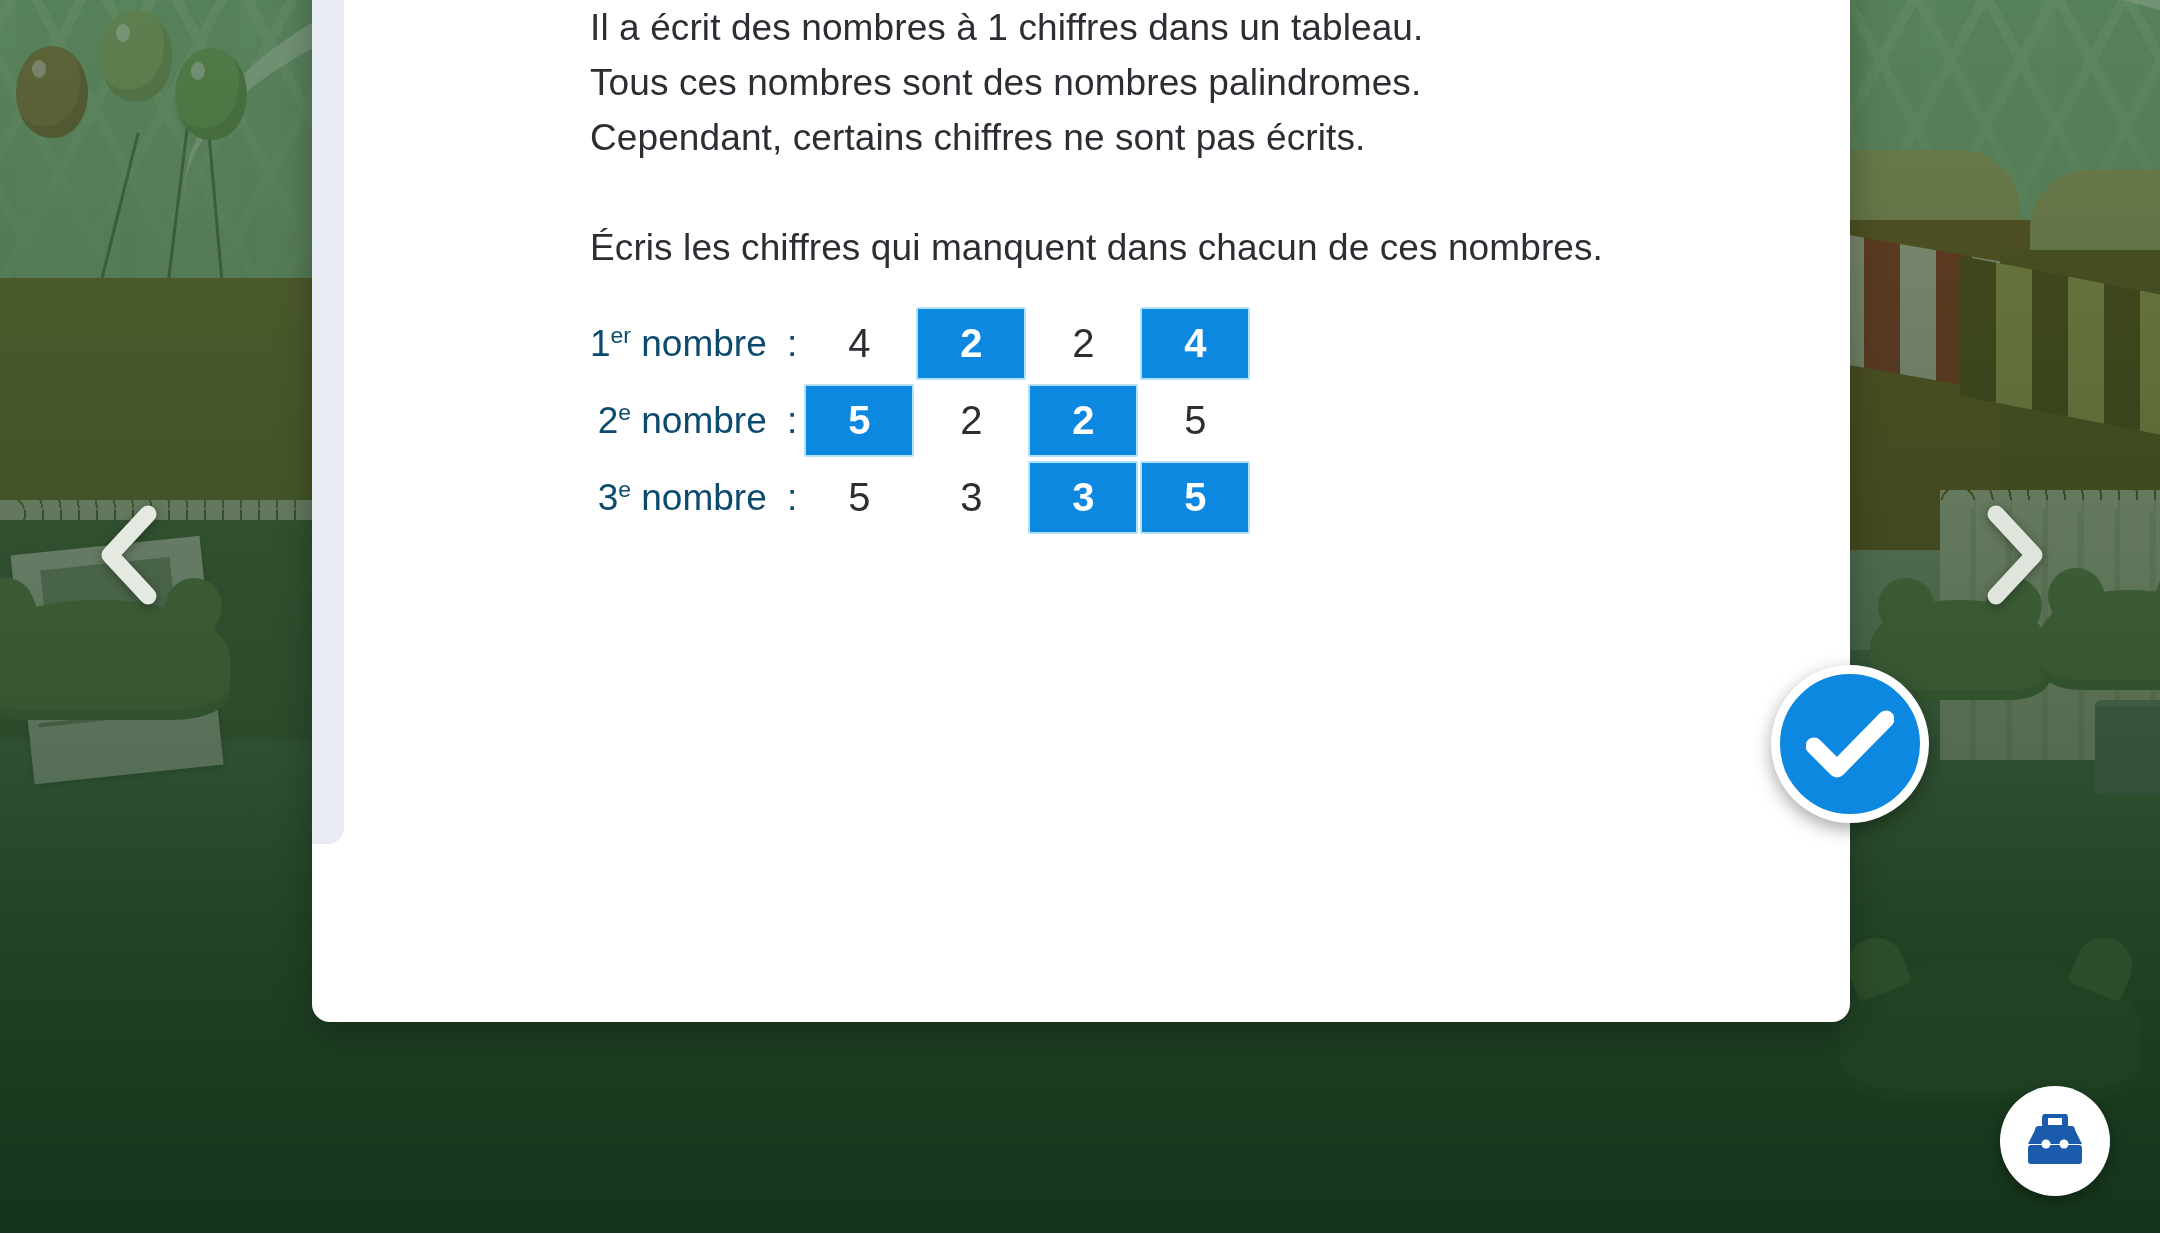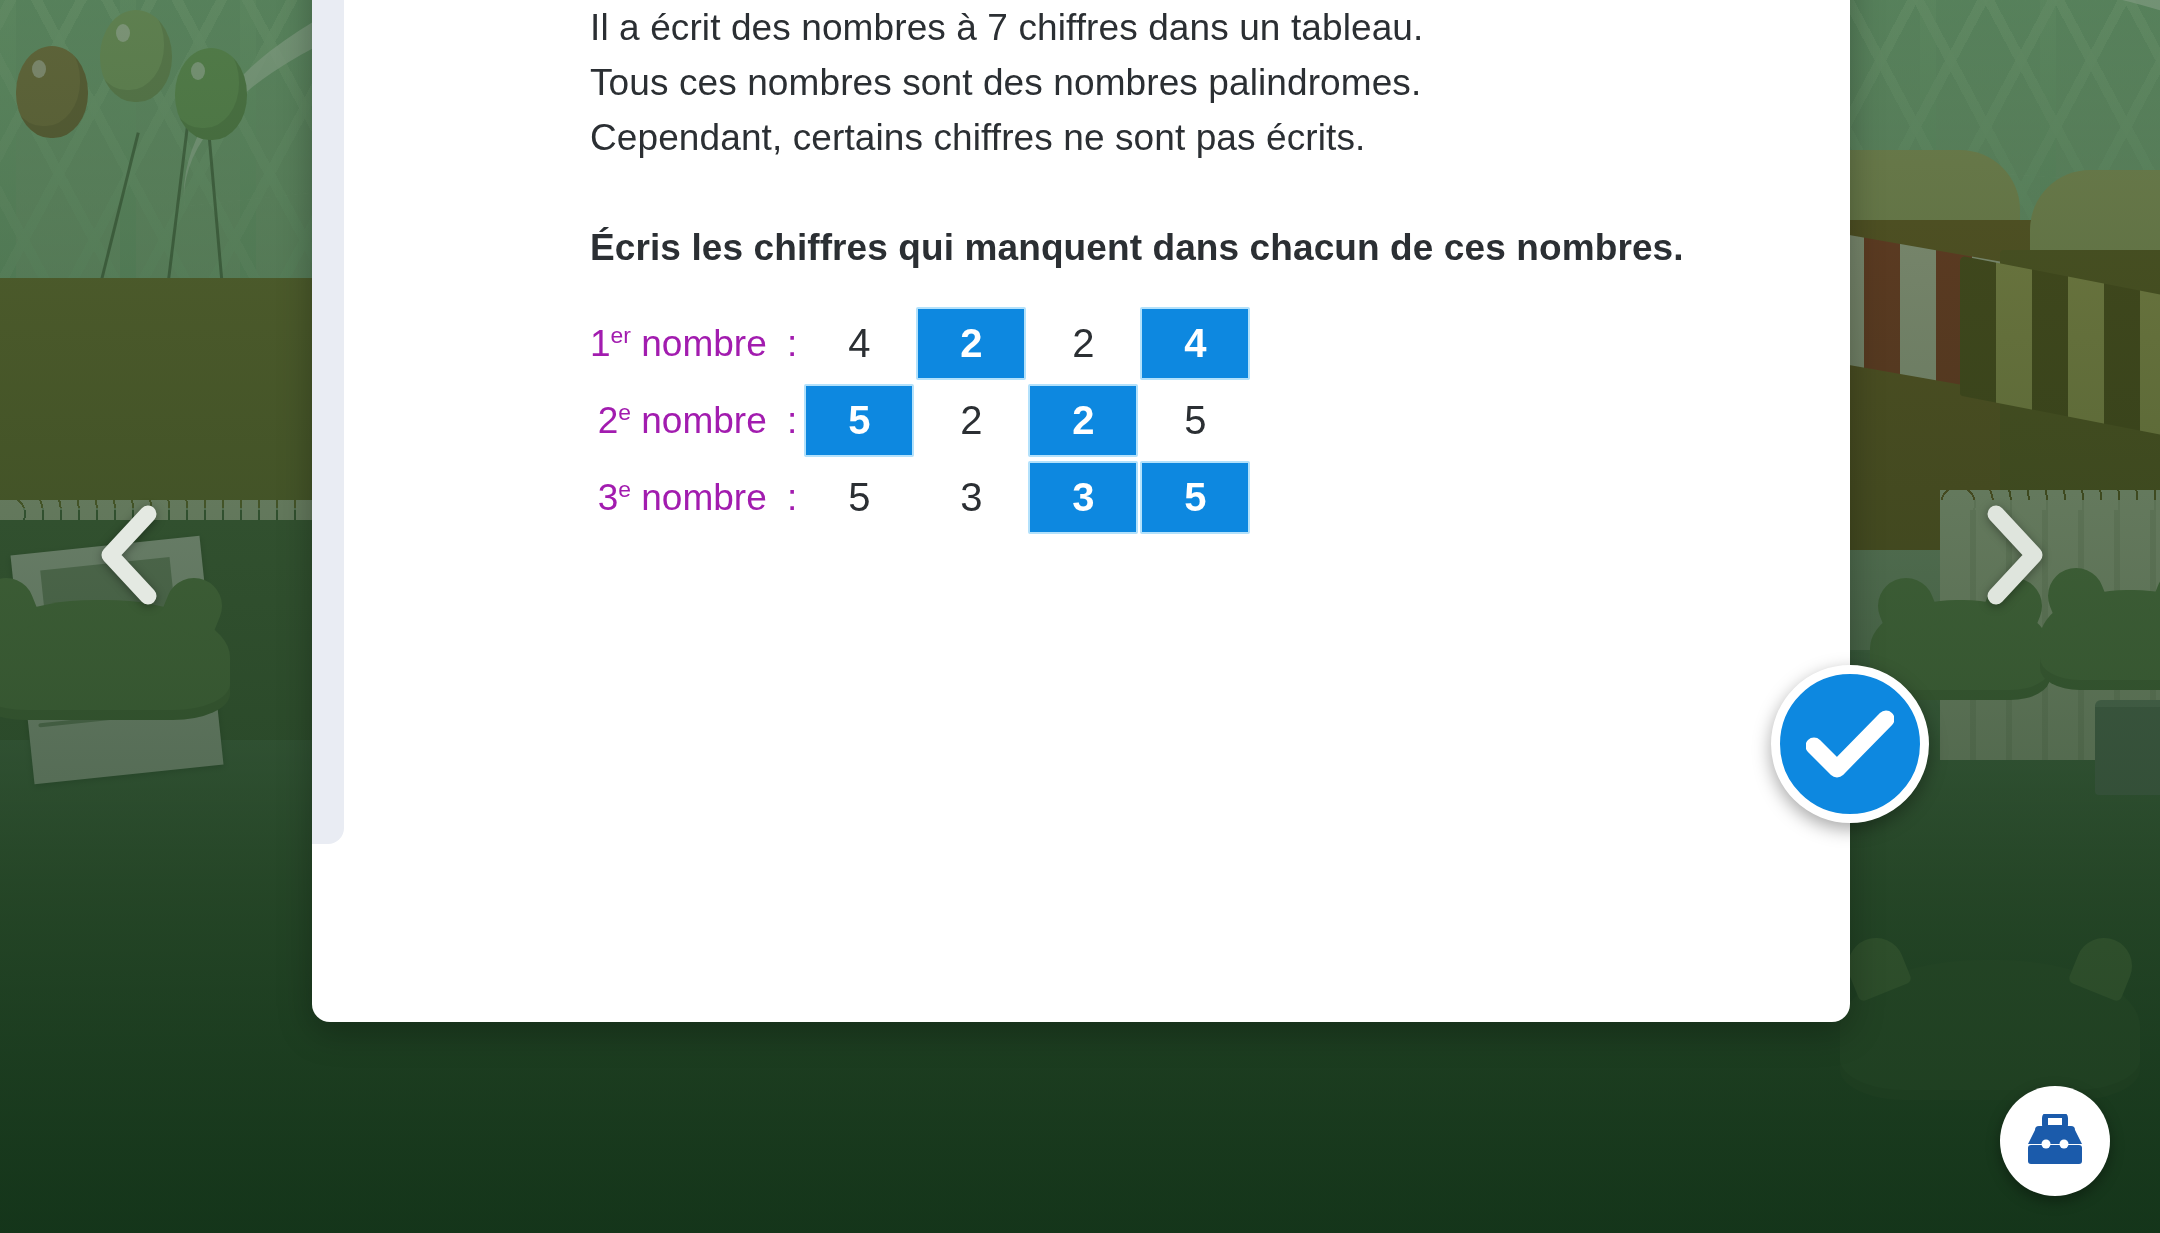--- a/index.html
+++ b/index.html
@@ -139,31 +139,31 @@
     left: 278px; top: 56px;
     width: 1180px;
   }
 
   .para {
     color: #2b2f33;
     font-size: 37px;
     line-height: 55px;
     letter-spacing: .1px;
   }
-  .para + .para { margin-top: 55px; font-weight: bold; }
+  .para + .para { margin-top: 55px; }
 
   
   #digit-table {
     margin-top: 30px;
     border-collapse: collapse;
   }
   #digit-table td { padding: 0; }
   .row-label {
     font-size: 37px;
-    color: #a21caf;
+    color: #0c4a6e;
     text-align: right;
     white-space: nowrap;
     padding-right: 6px !important;
     height: 77px;
     vertical-align: middle;
   }
   .row-label sup { font-size: .62em; vertical-align: super; }
   .colon { padding-left: 10px; }
 
   .cell {
@@ -316,21 +316,21 @@
   <div class="bin" style="left:2095px;top:700px;width:70px;height:95px;"></div>
 
   <div class="scene-tint"></div>
 </div>
 
 <div id="card">
   <div id="scroll-track"></div>
 
   <div id="card-content">
 
-    <p class="para" style="white-space: pre-line;">Il a écrit des nombres à 7 chiffres dans un tableau.
+    <p class="para" style="white-space: pre-line;">Il a écrit des nombres à 1 chiffres dans un tableau.
 Tous ces nombres sont des nombres palindromes.
 Cependant, certains chiffres ne sont pas écrits.</p>
 
     <p class="para">Écris les chiffres qui manquent dans chacun de ces nombres.</p>
 
     <table id="digit-table">
       <tbody>
 
         <tr>
           <td class="row-label">

